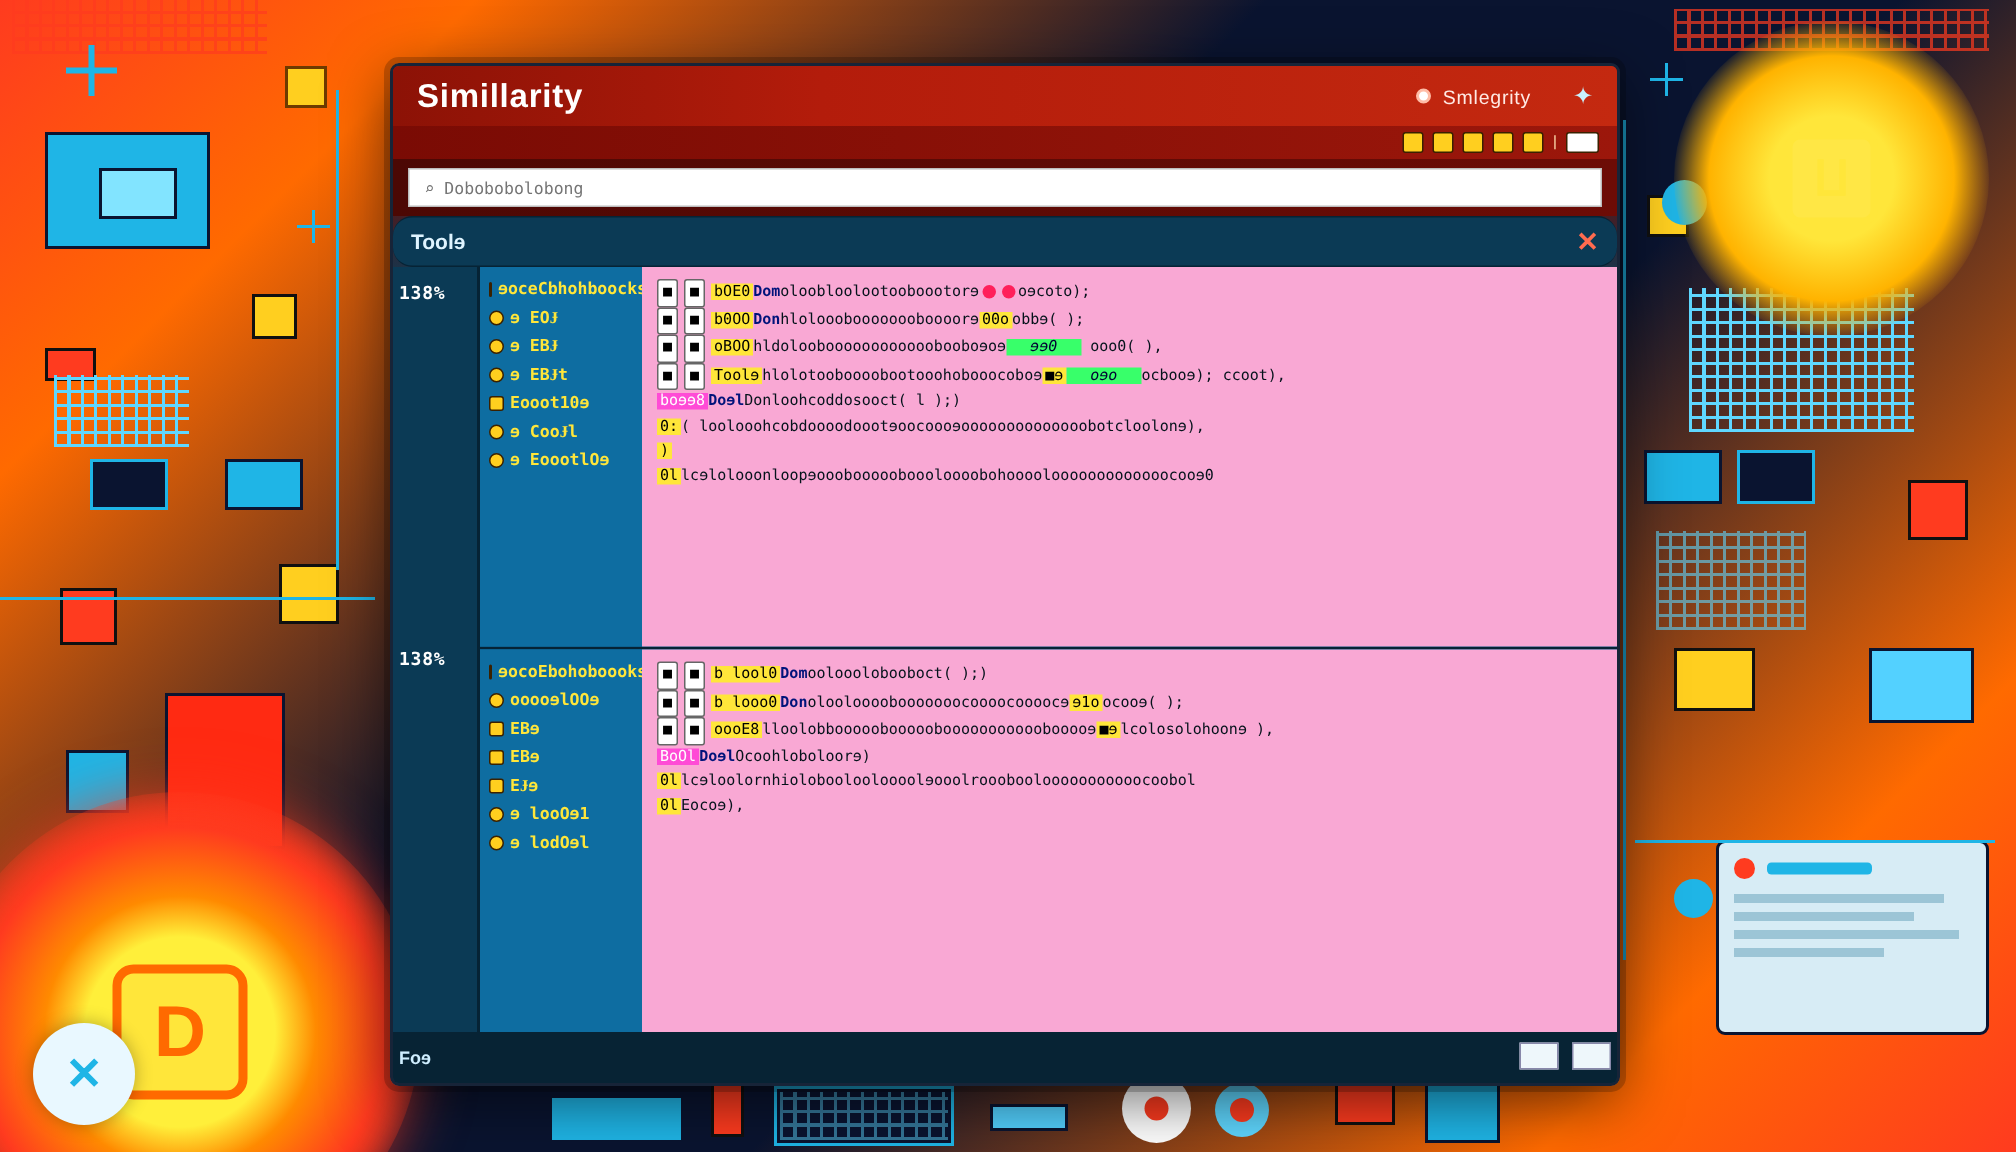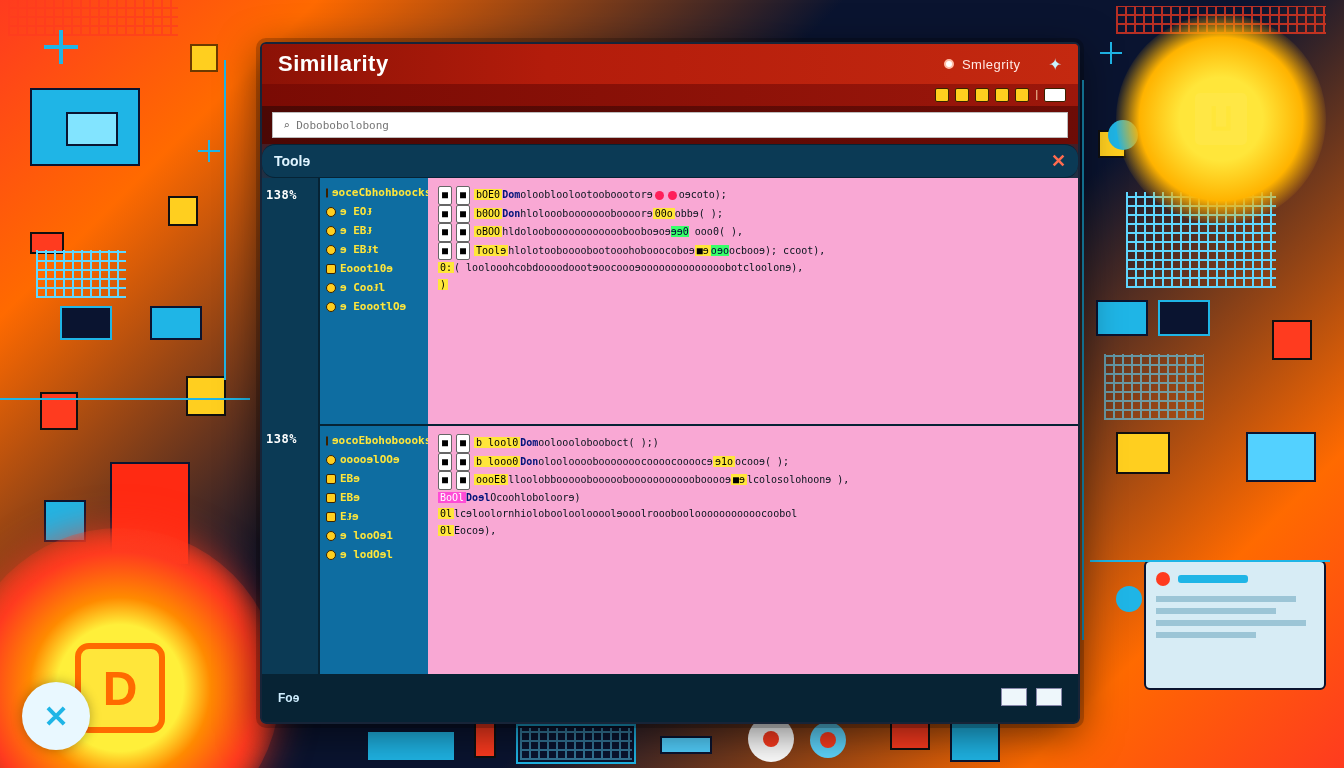--- a/index.html
+++ b/index.html
@@ -160,42 +160,42 @@
   }
   .codeline { white-space:nowrap; line-height:1.65; }
   .codeline .tagchip {
     display:inline-block; background:#fff; color:#000; padding:0 3px;
     border:1px solid #666; border-radius:2px; margin-right:4px;
   }
   .codeline .kw  { color:#00137a; font-weight:700; }
   .codeline .fn  { color:#05121b; }
   .codeline .hl  { background:#ffe63a; color:#000; padding:0 2px; }
   .codeline .hl2 { background:#ff4bd6; color:#fff; padding:0 2px; }
-  .codeline .hl3 { background:#38ff6a; color:#003; padding:0 0; }
+  .codeline .hl3 { background:#38ff6a; color:#003; padding:0 16px;font-style:italic; }
   .codeline .pill{
     display:inline-block; width:9px; height:9px; border-radius:50%;
     background:#ff1f5a; margin:0 2px; vertical-align:middle;
   }
   .blockwrap { display:flex; flex-direction:column; }
   .blockwrap .block { display:flex; }
   .blockwrap .block:first-child { border-bottom:2px solid #062335; }
 
   .statusrow {
     padding:5px 10px; background:#fff;
   }
   .statusrow .field {
     width:100%; height:22px; border:1px solid #bcbcbc; background:#fff;
     font-size:10.5px; padding:0 8px; color:#333;
     font-family:"Consolas",monospace; display:flex; align-items:center;
   }
 
   .footer {
-    height:48px; background:#072334; color:#cfeeff;
+    height:34px; background:#072334; color:#cfeeff;
     display:flex; align-items:center; justify-content:space-between;
-    padding:0 16px; font-size:12px; font-weight:600;
+    padding:0 4px; font-size:12px; font-weight:600;
   }
   .footer .btn {
     width:26px; height:18px; background:#eef7fb; border:1px solid #88a;
     margin-left:6px; display:inline-block;
   }
 </style>
 </head>
 <body>
 
 <div class="bg">
@@ -336,22 +336,24 @@
             <div class="gbadge">
               <i class="o"></i>
               <span>ɘ EoootlOɘ</span>
             </div>
           </div>
         <div class="codecol" id="c0">
             <div class="codeline"><span class="tagchip">■</span><span class="tagchip">■</span><span class="hl">bOE0</span><span class="kw">Dom</span><span class="fn">oloobloolootooboootorɘ</span><span class="pill"></span><span class="pill"></span><span class="fn">oɘcoto);</span></div>
             <div class="codeline"><span class="tagchip">■</span><span class="tagchip">■</span><span class="hl">b0OO</span><span class="kw">Don</span><span class="fn">hloloooboooooooboooorɘ</span><span class="hl">00o</span><span class="fn">obbɘ( );</span></div>
             <div class="codeline"><span class="tagchip">■</span><span class="tagchip">■</span><span class="hl">oBOO</span><span class="fn">hldolooboooooooooooobooboɘoɘ</span><span class="hl3">ɘɘ0</span><span class="fn"> ooo0( ),</span></div>
             <div class="codeline"><span class="tagchip">■</span><span class="tagchip">■</span><span class="hl">Toolɘ</span><span class="fn">hlolotooboooobootooohobooocoboɘ</span><span class="hl">■ɘ</span><span class="hl3">oɘo</span><span class="fn">ocbooɘ);     ccoot),</span></div>
+            <div class="codeline"><span class="hl2">boɘɘ8</span><span class="kw">Doɘl</span><span class="fn">Donloohcoddosooct( l );)</span></div>
             <div class="codeline"><span class="hl">0:</span><span class="fn">( loolooohcobdoooodoootɘoocoooɘoooooooooooooobotcloolonɘ),</span></div>
             <div class="codeline"><span class="hl">)</span><span class="fn"></span></div>
+            <div class="codeline"><span class="hl">0l</span><span class="fn">lcɘlolooonloopɘoooboooooboooloooobohoooolooooooooooooocooɘ0</span></div>
           </div>
       </div>
 
       <div class="block" style="height:50%;">
         <div class="gutter" id="g1">
             <div class="gbadge hdr">
               <i></i>
               <span>ɘocoEbohoboooks</span>
             </div>
             <div class="gbadge">

